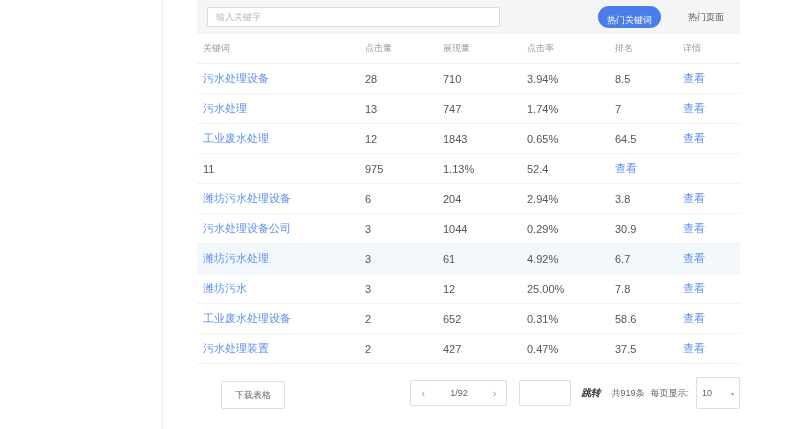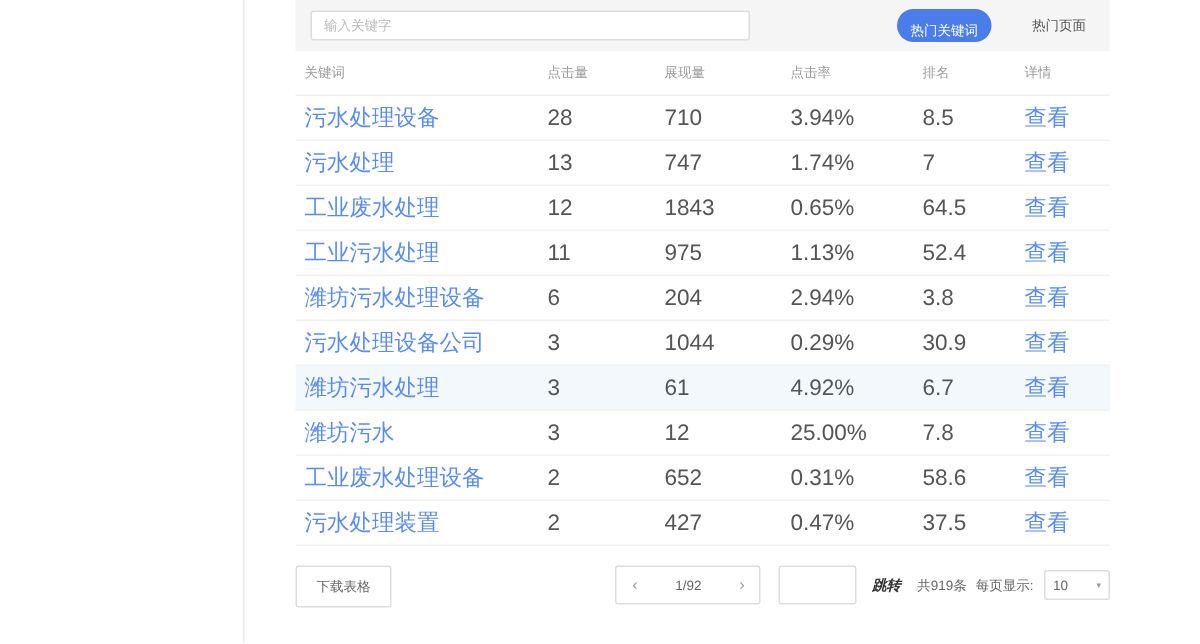--- a/index.html
+++ b/index.html
@@ -29,46 +29,46 @@
   }
   .hot-pages { margin-left:27px; margin-right:6px; font-size:9px; color:#555; cursor:pointer; }
 
   
   .thead, .trow {
     display:grid;
     grid-template-columns:162px 78px 84px 88px 68px 1fr;
     align-items:center; height:30px; padding-left:6px;
   }
   .thead { color:#9b9b9b; font-size:9px; border-bottom:1px solid #f0f0f0; }
-  .trow { font-size:15px; color:#555; border-bottom:1px solid #f2f2f2; }
+  .trow { font-size:11px; color:#555; border-bottom:1px solid #f2f2f2; }
   .trow.highlight { background:#f3f8fd; }
   .link { color:#5a8dee; cursor:pointer; }
 
   
-  .footer { margin-top:13px; display:flex; align-items:flex-start; }
+  .footer { margin-top:13px; display:flex; align-items:flex-end;margin-left:24px; }
   .download-btn {
     width:64px; height:28px; border:1px solid #ddd; background:#fff; color:#666;
     font-size:9px; border-radius:2px; cursor:pointer; font-family:inherit;
   }
   .footer-right { margin-left:auto; display:flex; align-items:center; }
   .pager {
     width:97px; height:26px; border:1px solid #ddd; border-radius:2px; background:#fff;
     display:flex; align-items:center; justify-content:space-between; padding:0 10px;
     color:#666; font-size:9px;
   }
   .pager .chev { color:#999; font-size:11px; line-height:1; cursor:pointer; }
   .jump-input {
     width:52px; height:26px; border:1px solid #ddd; border-radius:2px; margin-left:12px;
     font-size:9px; padding:0 6px; outline:none; color:#555; font-family:inherit;
   }
   .jump-label { margin-left:10px; font-weight:bold; color:#333; font-size:9.5px;font-style:italic; }
   .total { margin-left:11px; color:#666; font-size:9px; }
   .per-page-label { margin-left:6px; color:#666; font-size:9px; }
   .per-page-select {
-    margin-left:7px; min-width:31px; height:20px; border:1px solid #ddd; border-radius:2px;
+    margin-left:7px; min-width:31px; height:32px; border:1px solid #ddd; border-radius:2px;
     background:#fff; display:flex; align-items:center; justify-content:center; gap:19px;
     color:#666; font-size:9px; cursor:pointer; padding:0 5px;
   }
   .caret { font-size:6px; color:#999; }
 </style>
 </head>
 <body>
 
 <div class="vline"></div>
 
@@ -108,21 +108,20 @@
       </div>
       <div class="trow">
         <span class="link">工业废水处理</span>
         <span>12</span>
         <span>1843</span>
         <span>0.65%</span>
         <span>64.5</span>
         <span class="link">查看</span>
       </div>
       <div class="trow">
-        <span class="link">工业污水处理</span>
         <span>11</span>
         <span>975</span>
         <span>1.13%</span>
         <span>52.4</span>
         <span class="link">查看</span>
       </div>
       <div class="trow">
         <span class="link">潍坊污水处理设备</span>
         <span>6</span>
         <span>204</span>

